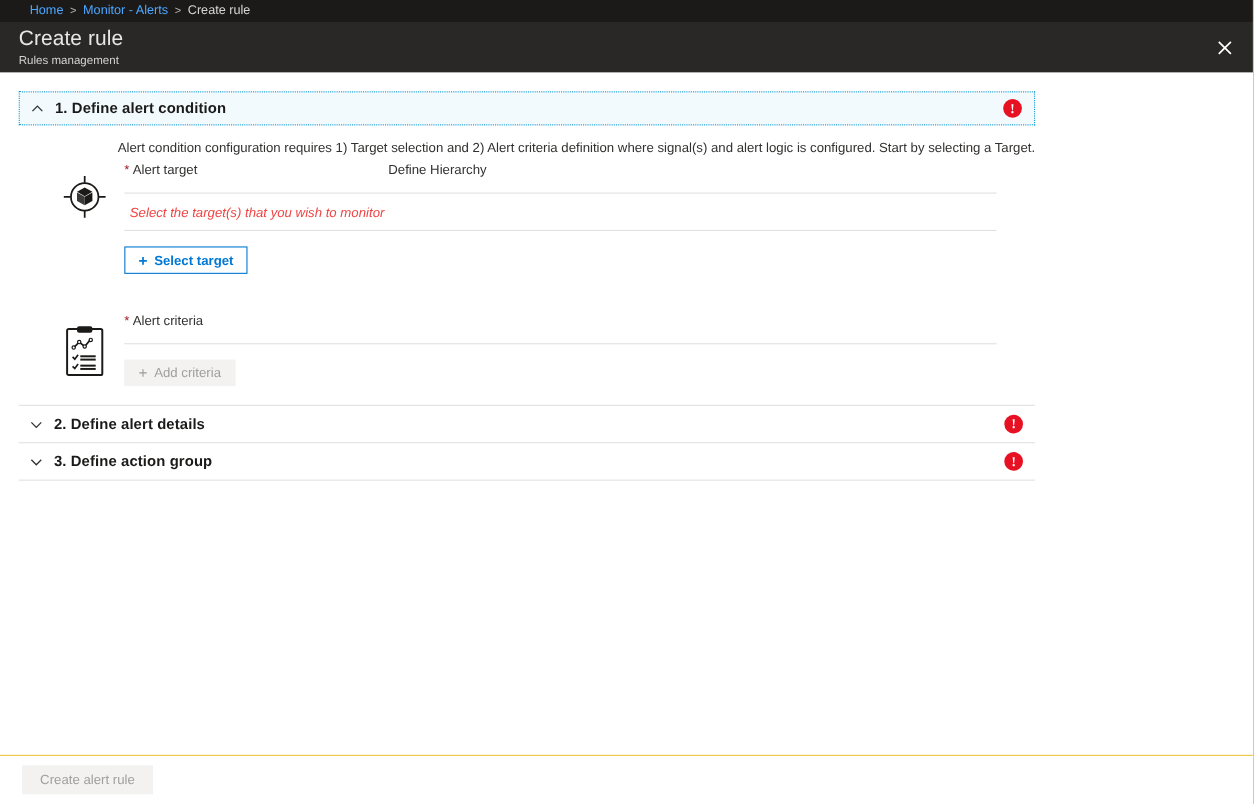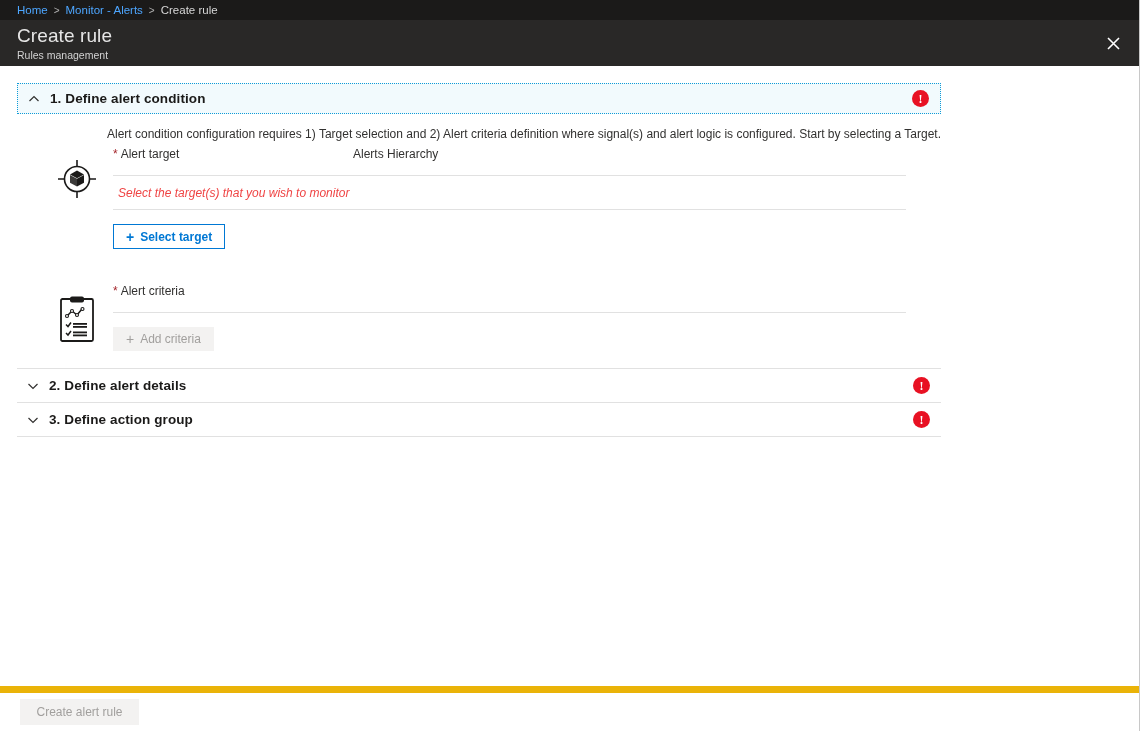--- a/index.html
+++ b/index.html
@@ -16,21 +16,21 @@
     background: #ffffff;
     border-right: 1px solid #c8c8c8;
     position: relative;
   }
 
   
   .breadcrumb-bar {
     height: 20px;
     background: #1b1a19;
     display: flex; align-items: center;
-    padding-left: 17px;
+    padding-left: 27px;
     font-size: 11.5px;
     gap: 6px;
     flex: none;
   }
   .crumb-link { color: #4da6ff; text-decoration: none; white-space: nowrap; }
   .crumb-sep { color: #b0b0b0; font-size: 10px; }
   .crumb-current { color: #d6d6d6; white-space: nowrap; }
 
   
   .blade-header {
@@ -193,21 +193,21 @@
   }
   .btn-disabled .plus { font-size: 14px; line-height: 1; }
 
   .spacer-lg { height: 30px; }
   .spacer-md { height: 18px; }
 
   
   .blade-footer {
     height: 45px;
     flex: none;
-    border-top: 7px solid #eab308;
+    border-top: 1px solid #eab308;
     background: #ffffff;
     display: flex; align-items: center;
     padding-left: 20px;
   }
   .btn-footer-disabled {
     height: 26px;
     min-width: 119px;
     padding: 0 14px;
     background: #f3f2f1;
     border: 1px solid #f3f2f1;
@@ -270,21 +270,21 @@
               <circle cx="22" cy="22" r="12.5" stroke="#1b1a19" stroke-width="1.6" fill="#ffffff"></circle>
               <path d="M22 3 L22 9.2 M22 34.8 L22 41 M3 22 L9.2 22 M34.8 22 L41 22" stroke="#1b1a19" stroke-width="1.6"></path>
               <path d="M22 13.5 L29 17.4 L22 21.3 L15 17.4 Z" fill="#1b1a19"></path>
               <path d="M15 17.9 L22 21.8 L22 29.6 L15 25.7 Z" fill="#3b3a39"></path>
               <path d="M29 17.9 L29 25.7 L22 29.6 L22 21.8 Z" fill="#1b1a19"></path>
             </svg>
           </div>
           <div class="field-main">
             <div class="grid-head">
               <div class="col-label col-a"><span class="req-star">*</span><span>Alert target</span></div>
-              <div class="col-label col-b">Alerts Hierarchy</div>
+              <div class="col-label col-b">Define Hierarchy</div>
             </div>
             <div class="grid-empty">Select the target(s) that you wish to monitor</div>
             <div class="btn-row">
               <button class="btn-outline-primary">
                 <span class="plus">+</span>
                 <span>Select target</span>
               </button>
             </div>
           </div>
         </div>

